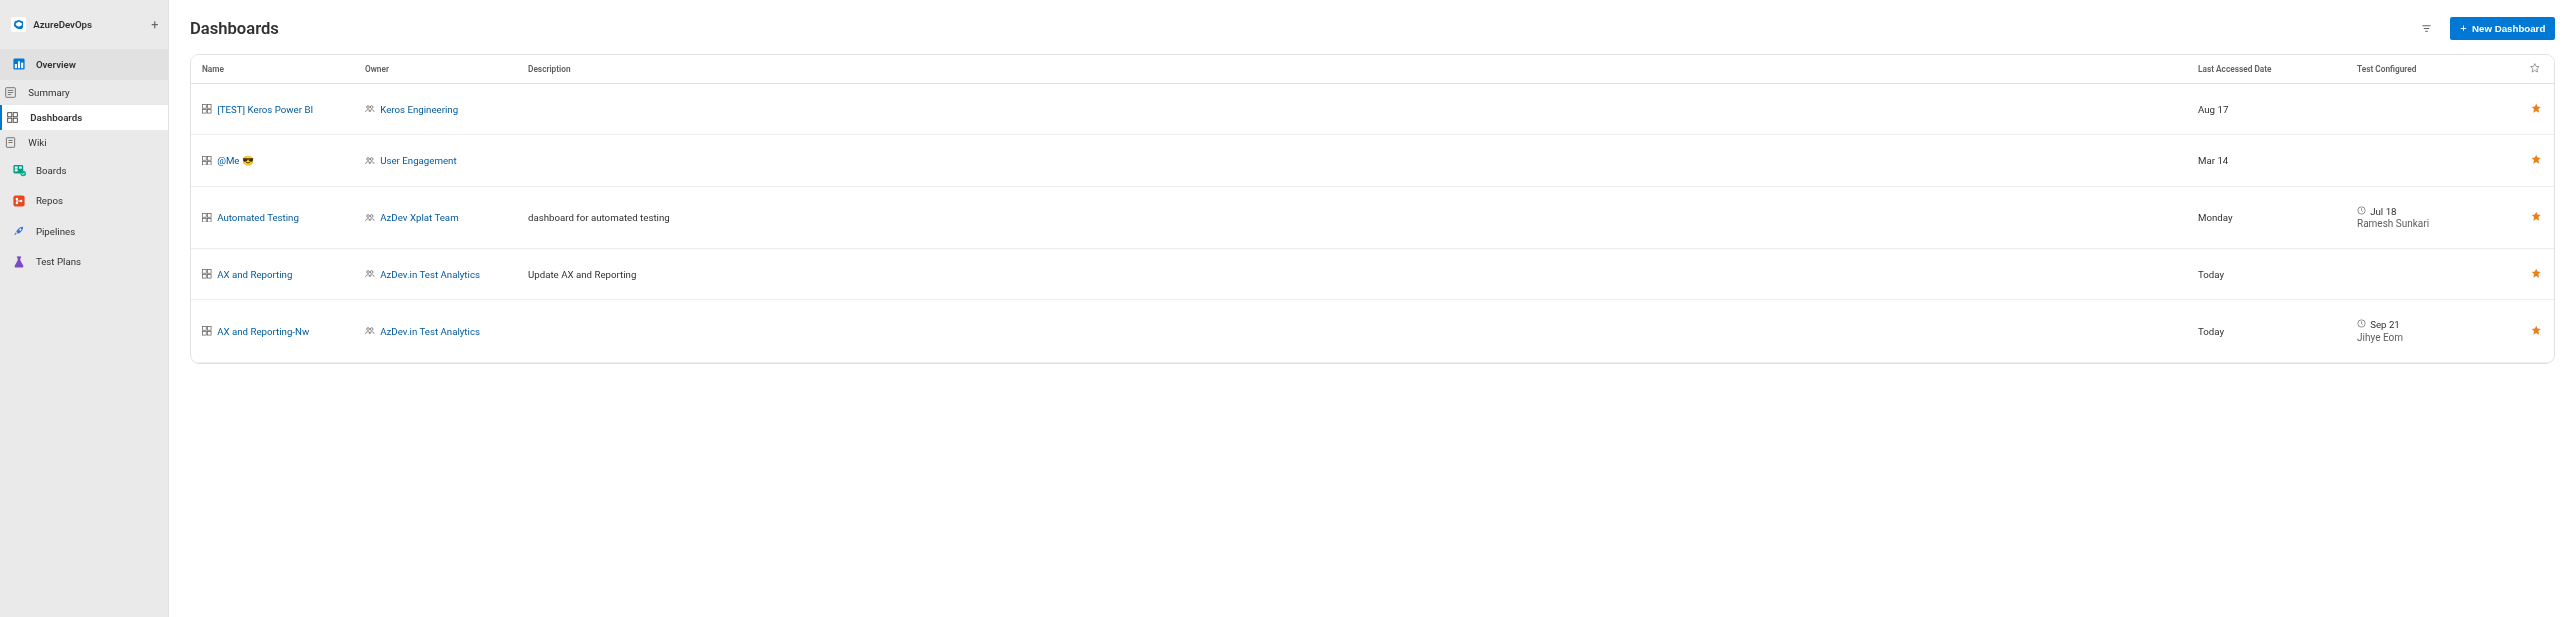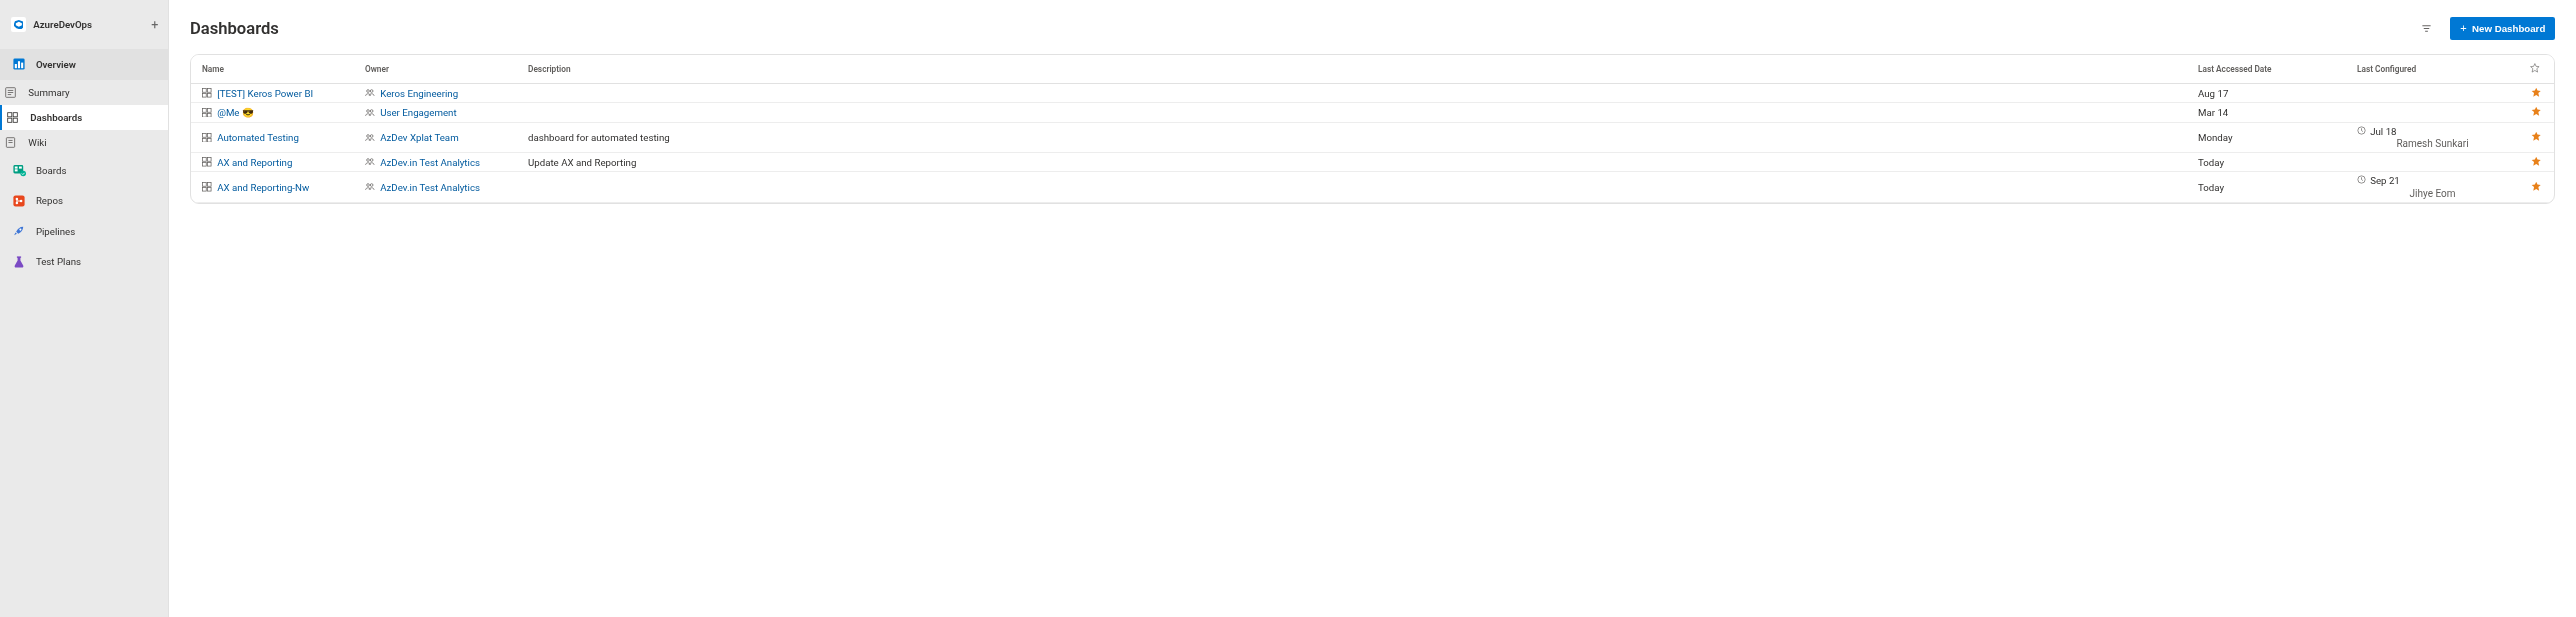--- a/index.html
+++ b/index.html
@@ -19,29 +19,29 @@
     .nav-icon { width: 16.6px; height: 16.6px; margin-right: 8.3px; display: flex; align-items: center; justify-content: center; flex-shrink: 0; }
     .nav-icon.sub-icon { width: 11px; height: 11px; margin-left: 2.8px; margin-right: 12.5px; }
     .main { flex: 1; padding: 16.6px 21px; }
     .page-header { display: flex; align-items: center; margin-bottom: 14px; }
     .page-title { font-size: 16.6px; font-weight: 600; flex: 1; }
     .filter-btn { width: 22px; height: 22px; display: flex; align-items: center; justify-content: center; cursor: pointer; margin-right: 12.5px; color: #605e5c; }
     .new-btn { background: #0078d4; color: #fff; border: none; border-radius: 2.1px; padding: 5.5px 9.7px; font-size: 9.7px; font-weight: 600; cursor: pointer; display: flex; align-items: center; gap: 5.5px; }
     .table-container { border: 0.7px solid #e1e1e1; border-radius: 9px; overflow: hidden; }
     .table { width: 100%; border-collapse: collapse; }
     .table th { text-align: left; padding: 8.3px 11px; font-size: 8.3px; font-weight: 600; color: #605e5c; border-bottom: 0.7px solid #e1e1e1; background: #fff; }
-    .table td { padding: 3px 11px; font-size: 9.7px; border-bottom: 0.7px solid #ededed; vertical-align: middle; }
+    .table td { padding: 19px 11px; font-size: 9.7px; border-bottom: 0.7px solid #ededed; vertical-align: middle; }
     .table tr:last-child td { border-bottom: 0.7px solid #ededed; }
     .th-fav { width: 35px; text-align: center; }
     .name-cell { display: flex; align-items: center; gap: 5.5px; }
     .dash-icon { color: #605e5c; display: flex; }
     .link { color: #005a9e; cursor: pointer; }
     .owner-cell { display: flex; align-items: center; gap: 5.5px; text-align: right; }
     .team-icon { color: #605e5c; display: flex; }
-    .config-cell { font-size: 9.7px; text-align: center; }
+    .config-cell { font-size: 9.7px; }
     .config-date { display: flex; align-items: center; gap: 4.2px; color: #323130; }
     .config-user { color: #605e5c; font-size: 10px; margin-top: 1.4px; }
     .fav-cell { text-align: center; }
     .star-icon { color: #e8811a; display: inline-flex; cursor: pointer; }
     .col-name { width: 163px; }
     .col-owner { width: 163px; }
     .col-desc { }
     .col-accessed { width: 159px; }
     .col-config { width: 173px; }
   </style>
@@ -167,21 +167,21 @@
     </div>
 
     <div class="table-container">
       <table class="table">
         <thead>
           <tr>
             <th class="col-name">Name</th>
             <th class="col-owner">Owner</th>
             <th class="col-desc">Description</th>
             <th class="col-accessed">Last Accessed Date</th>
-            <th class="col-config">Last Configured</th>
+            <th class="col-config">Test Configured</th>
             <th class="th-fav">
               <svg width="9.7" height="9.7" viewBox="0 0 16 16">
                   <path d="M8 1l2 4.5 5 .5-3.7 3.3L12.5 15 8 12.3 3.5 15l1.2-5.7L1 6l5-.5L8 1z" fill="none" stroke="#605e5c" stroke-width="1"></path>
                 </svg>
             </th>
           </tr>
         </thead>
         <tbody id="table-body">
             <tr>
               <td>

